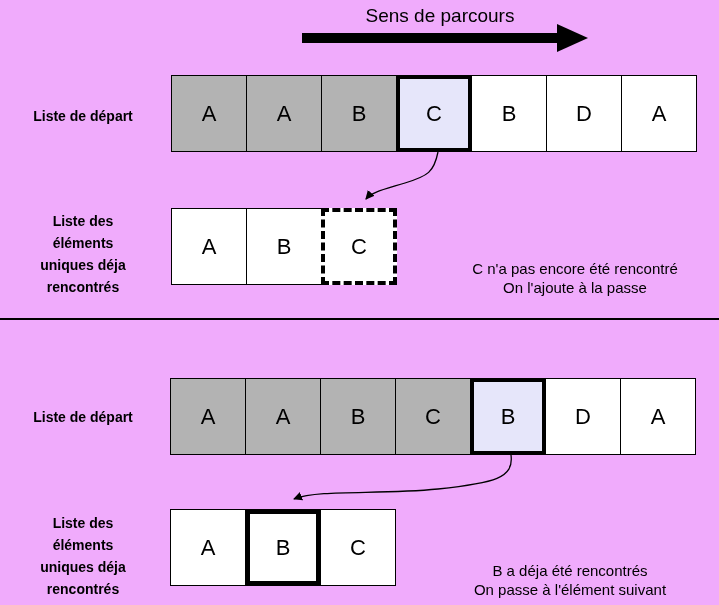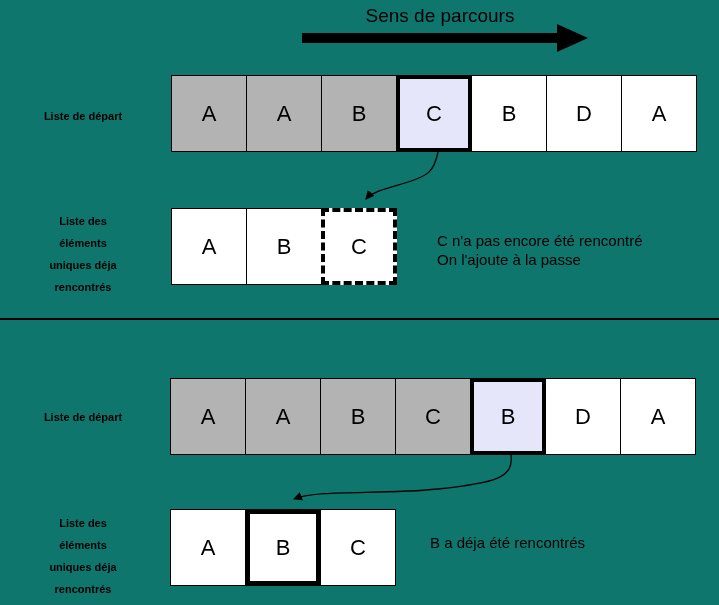--- a/index.html
+++ b/index.html
@@ -1,17 +1,17 @@
 <!DOCTYPE html>
 <html><head>
 <meta charset="utf-8">
 <style>
   html,body { margin:0; padding:0; background:#fff; }
   #canvas {
-    position:relative; width:719px; height:605px; background:#0f766e;
+    position:relative; width:719px; height:605px; background:#f0abfc;
     font-family:"Liberation Sans", sans-serif; color:#000; overflow:hidden;
   }
   .title {
     position:absolute; left:280px; top:5px; width:320px;
     text-align:center; font-size:19px; font-weight:500;
   }
   .dir-arrow-shaft { position:absolute; left:302px; top:33px; width:256px; height:10px; background:#000; }
   .dir-arrow-head  { position:absolute; left:557px; top:24px; width:0; height:0;
                      border-left:31px solid #000; border-top:14px solid transparent; border-bottom:14px solid transparent; }
   .row { position:absolute; display:flex; }
@@ -25,27 +25,27 @@
   .cell.visited { background:#b3b3b3; }
   .cell.current { background:#e6e6fa; border:4px solid #000; z-index:2; }
   .cell.adding  { border:4px dashed #000; z-index:2; background:#fff; }
   .cell.match   { border:5px solid #000; z-index:2; background:#fff; }
   .row-start-1 { left:171px; top:75px; }
   .row-unique-1{ left:171px; top:208px; }
   .row-start-2 { left:170px; top:378px; }
   .row-unique-2{ left:170px; top:509px; }
   .side-label {
     position:absolute; left:0; width:166px; text-align:center;
-    font-weight:bold; font-size:11px; line-height:22px; white-space:pre-line;
+    font-weight:bold; font-size:14px; line-height:22px; white-space:pre-line;
   }
   .lbl-start-1 { top:105px; }
   .lbl-unique-1{ top:210px; }
   .lbl-start-2 { top:406px; }
   .lbl-unique-2{ top:512px; }
-  .note { position:absolute; text-align:left; font-size:15px; line-height:19px; }
+  .note { position:absolute; text-align:center; font-size:15px; line-height:19px;margin-top:28px; }
   .note-1 { left:437px; top:231px; width:276px; }
   .note-2 { left:430px; top:533px; width:280px; }
   .divider { position:absolute; left:0; top:318px; width:719px; height:2px; background:#000; }
   .arrows-overlay { position:absolute; left:0; top:0; width:719px; height:605px; pointer-events:none; }
 </style>
 </head>
 <body>
 
 <div id="canvas">
 
@@ -97,20 +97,21 @@
 uniques déja
 rencontrés</div>
   <div class="row row-unique-2">
     <div class="cell">A</div>
     <div class="cell match">B</div>
     <div class="cell">C</div>
   </div>
 
   <div class="note note-2">
     <div>B a déja été rencontrés</div>
+    <div>On passe à l'élément suivant</div>
   </div>
 
   <svg class="arrows-overlay" viewBox="0 0 719 605" xmlns="http://www.w3.org/2000/svg">
     <defs>
       <marker id="ah" markerUnits="userSpaceOnUse" markerWidth="11" markerHeight="11" refX="8" refY="4.5" orient="auto">
         <path d="M0,0 L9,4.5 L0,9 Z" fill="#000"></path>
       </marker>
     </defs>
     <path d="M438,152 C434,172 428,176 405,183 C382,190 372,192 366,199" fill="none" stroke="#000" stroke-width="1.3" marker-end="url(#ah)"></path>
     <path d="M511,455 C514,478 495,483 438,489 C378,495 320,489 294,499" fill="none" stroke="#000" stroke-width="1.3" marker-end="url(#ah)"></path>

